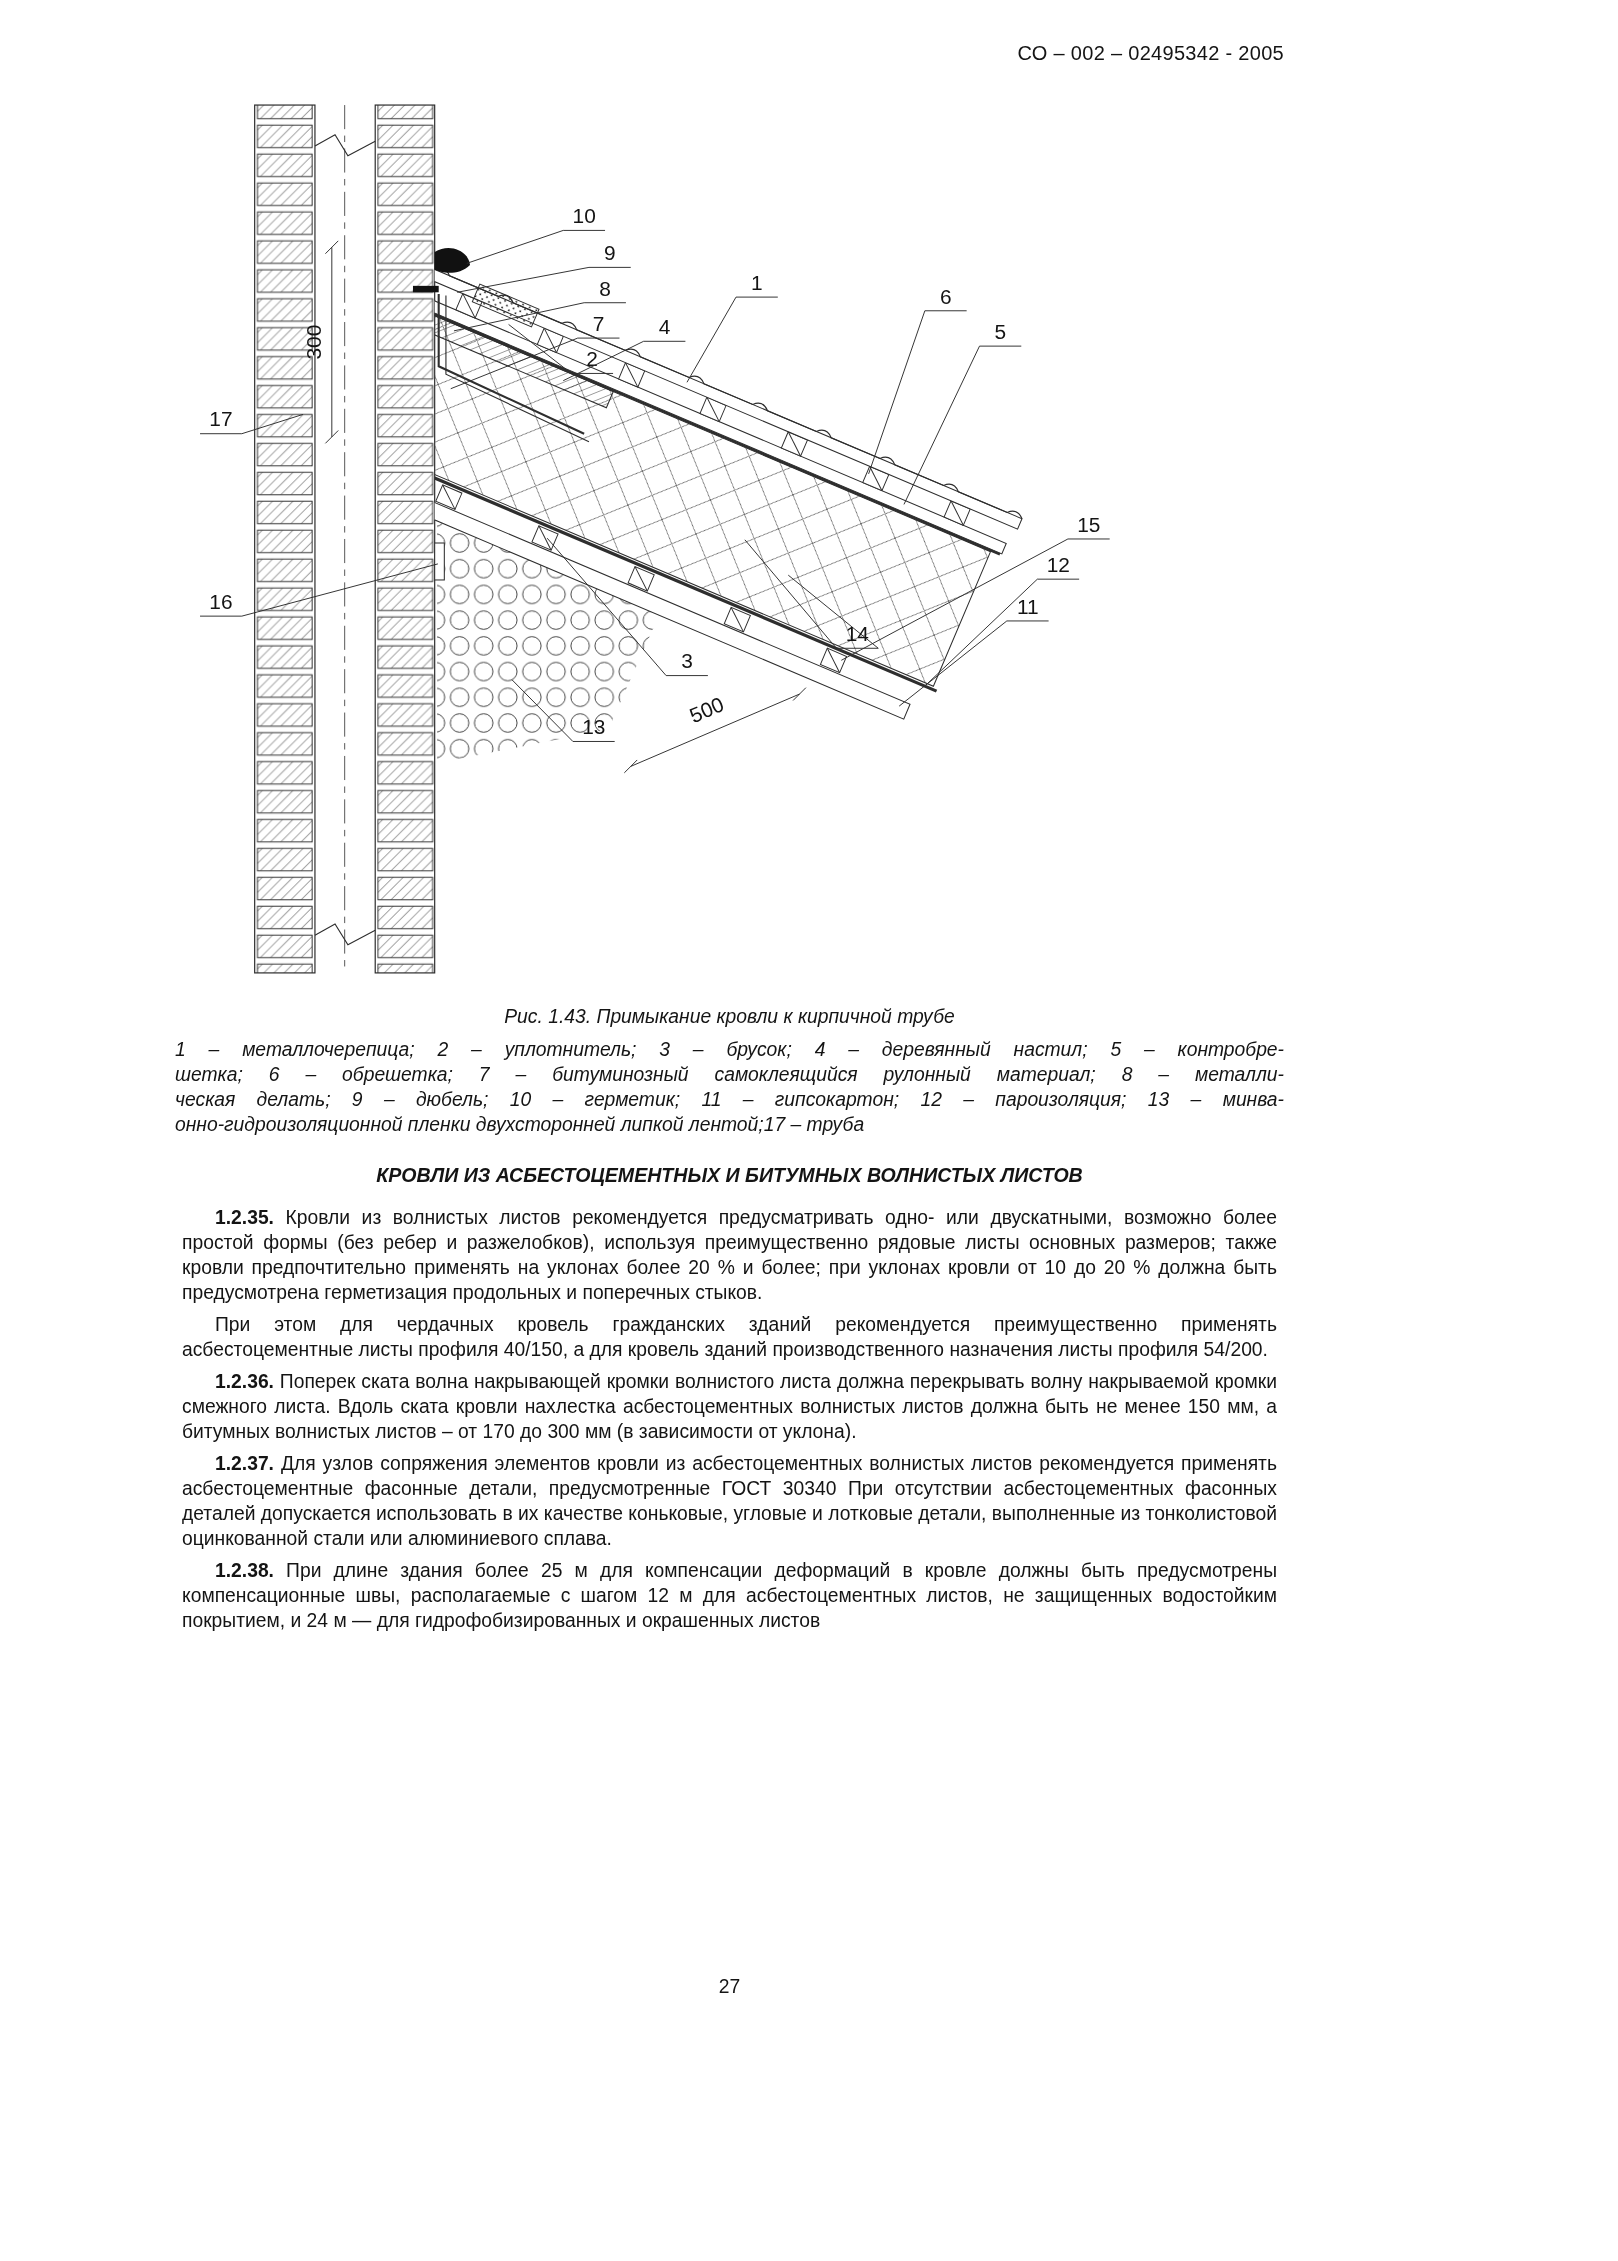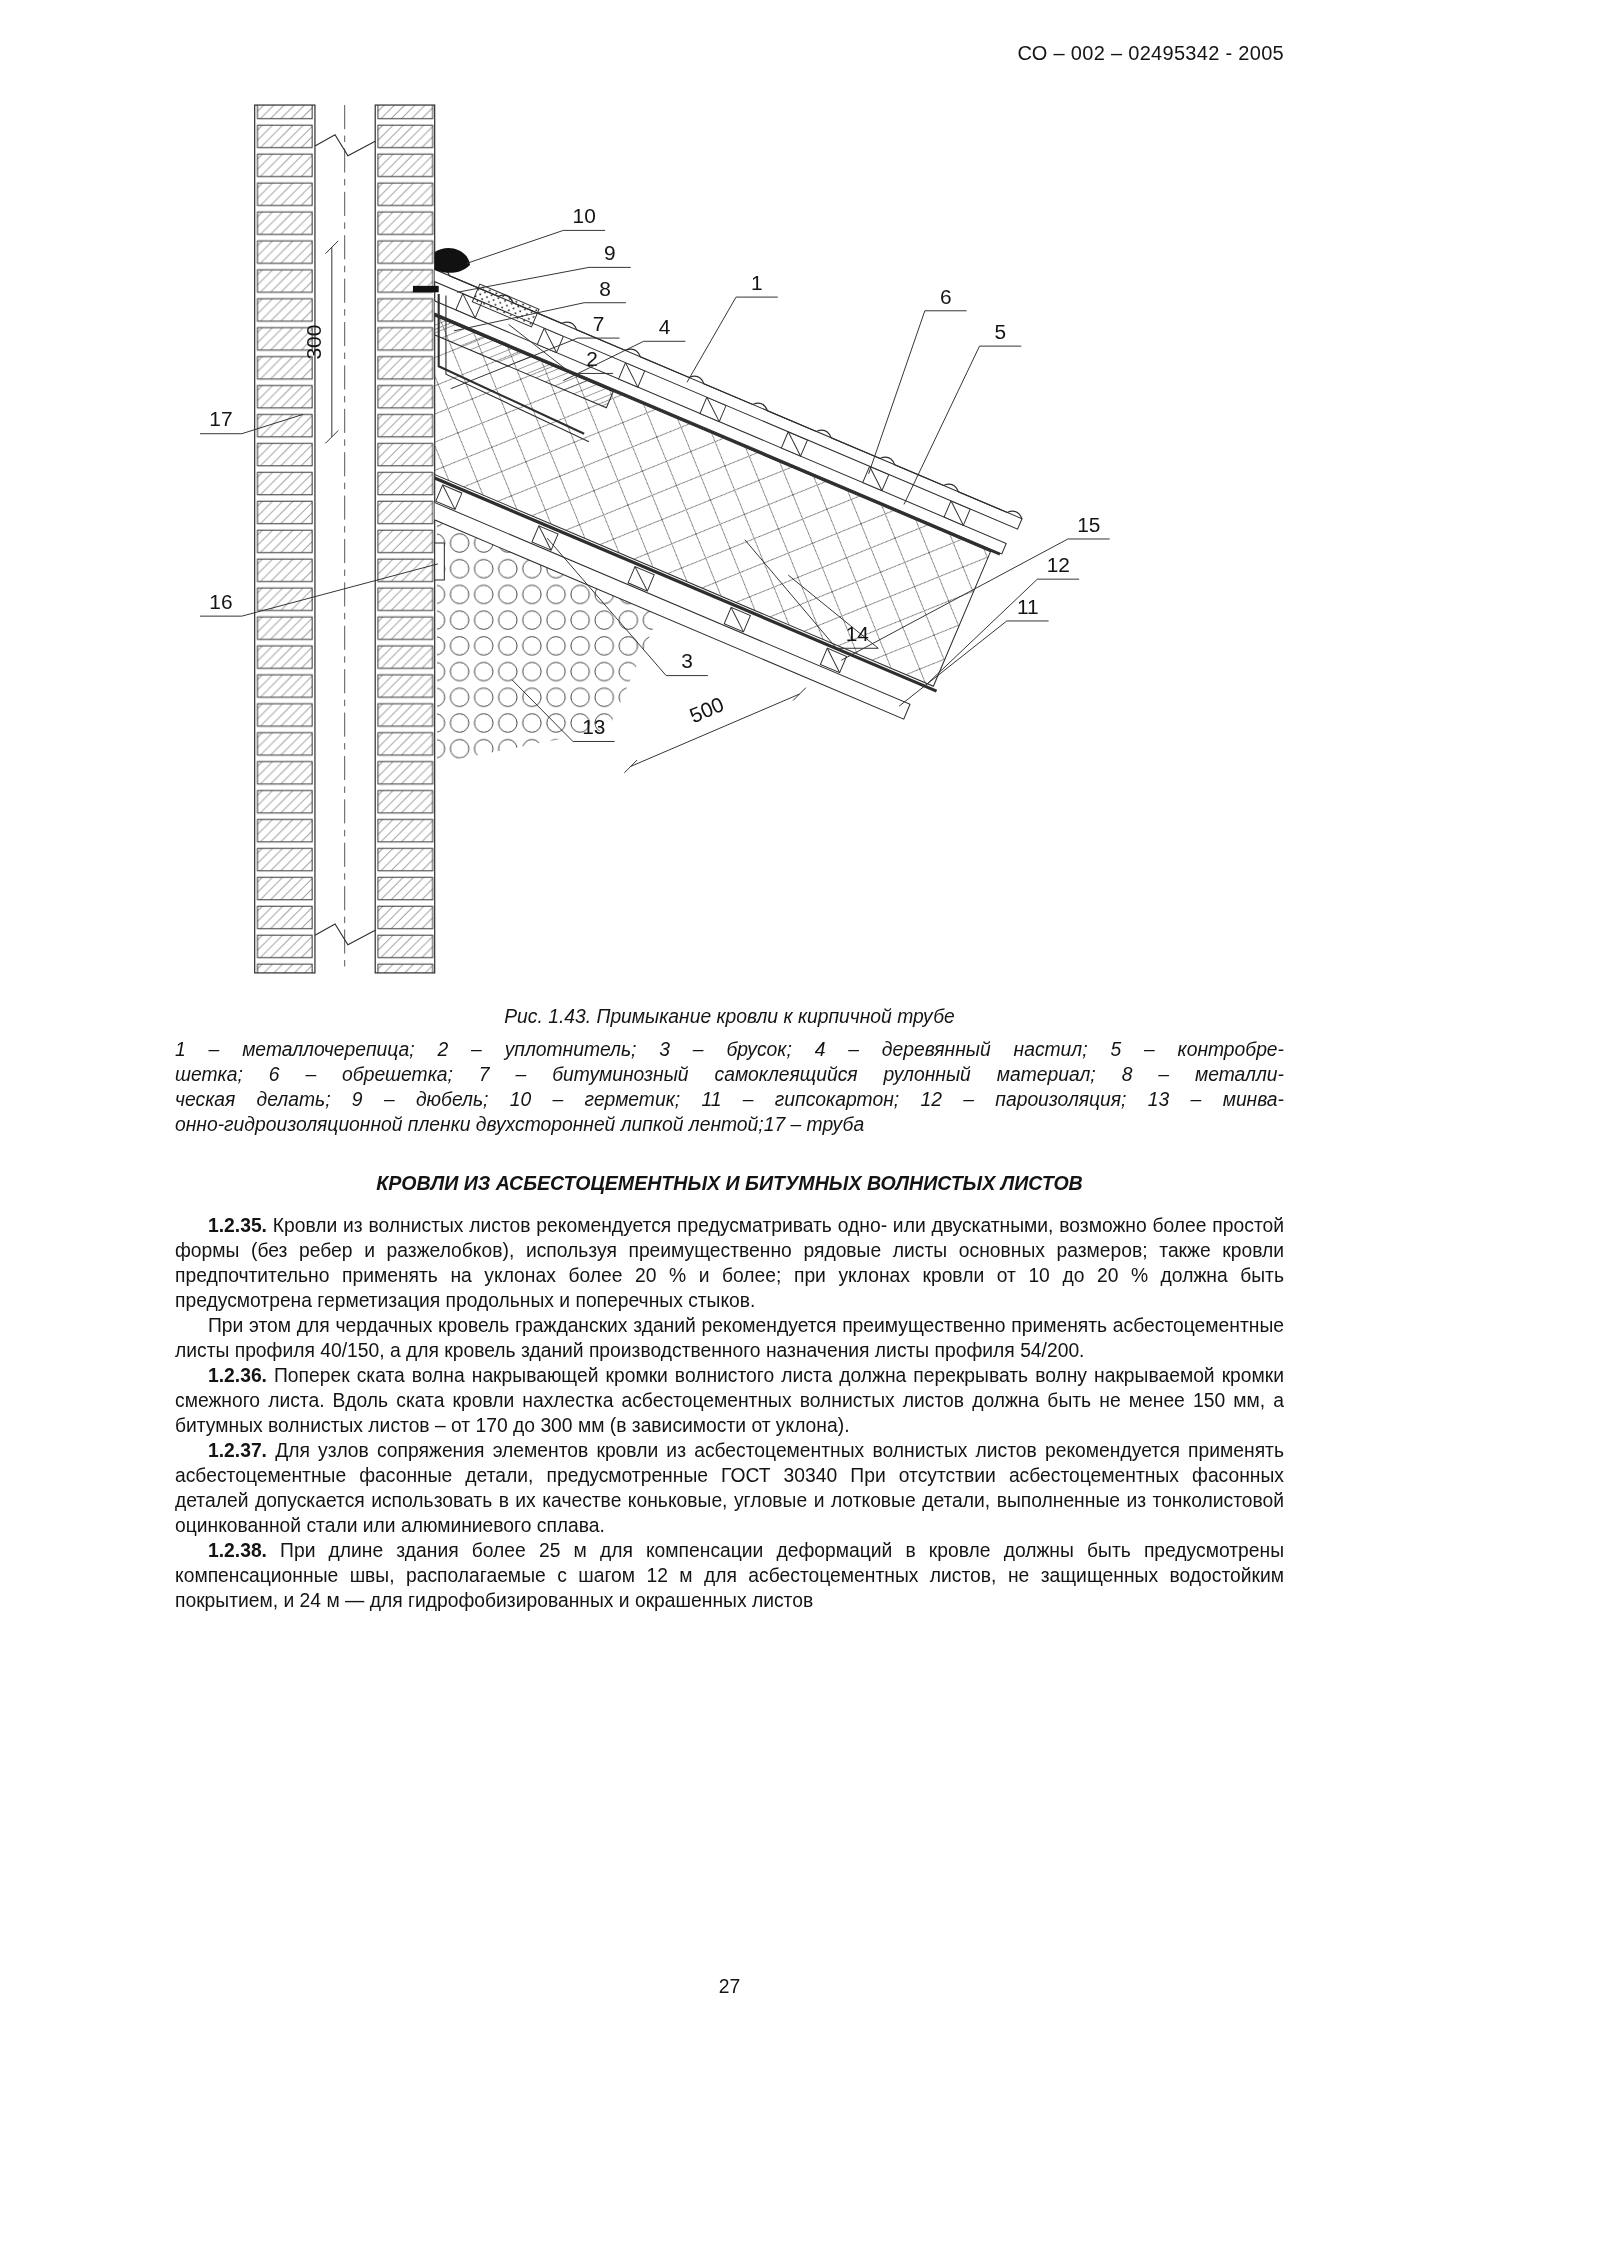--- a/index.html
+++ b/index.html
@@ -9,23 +9,23 @@
   }
   .content{padding:42px 334px 0 175px;position:relative;}
   .doc-code{text-align:right;font-size:20px;letter-spacing:0.3px;}
   .figure-wrap{margin:28px 0 0 -41px;}
   .figure-wrap svg{display:block;}
   svg text{font-family:"Liberation Sans",sans-serif;font-size:26px;fill:#141414;}
   .caption{text-align:center;font-style:italic;font-size:19.3px;margin-top:13px;}
   .legend{font-style:italic;font-size:19.3px;line-height:25px;margin-top:9px;}
   .legend .jl{text-align:justify;text-align-last:justify;}
   .legend .ll{text-align:left;font-style:italic;}
-  .section-heading{text-align:center;font-weight:bold;font-style:italic;font-size:19.6px;margin-top:35px;}
+  .section-heading{text-align:center;font-weight:bold;font-style:italic;font-size:19.6px;margin-top:27px;}
   .body-text{margin-top:18px;font-size:19.3px;line-height:25px;}
-  .para{text-align:justify;text-indent:33px;margin:0;}
+  .para{text-align:justify;text-indent:33px;margin:7px;}
   .para b{font-weight:bold;}
   .page-number{position:absolute;top:1976px;left:175px;width:1109px;text-align:center;font-size:19.3px;}
 </style>
 </head>
 <body>
 
 <div class="content">
 
   <div class="doc-code">СО – 002 – 02495342 - 2005</div>
 

